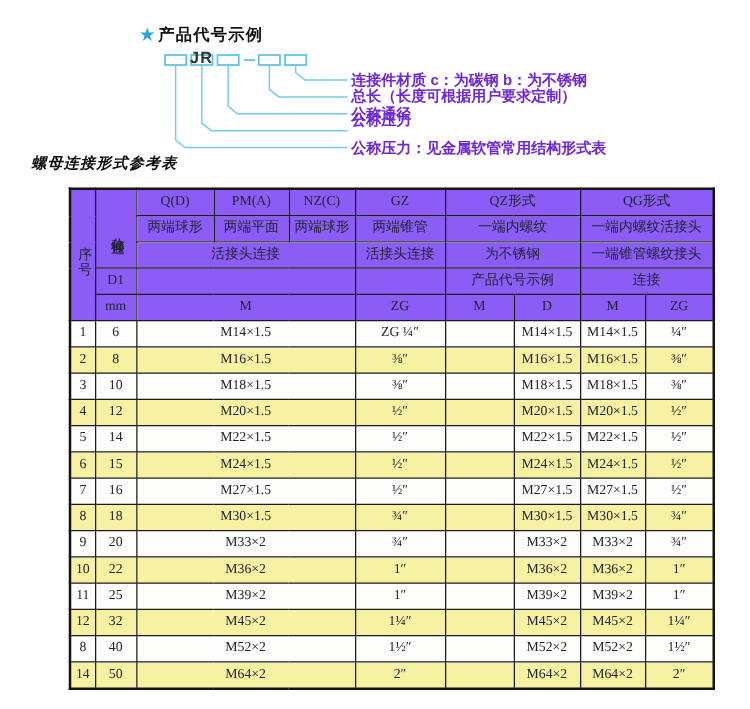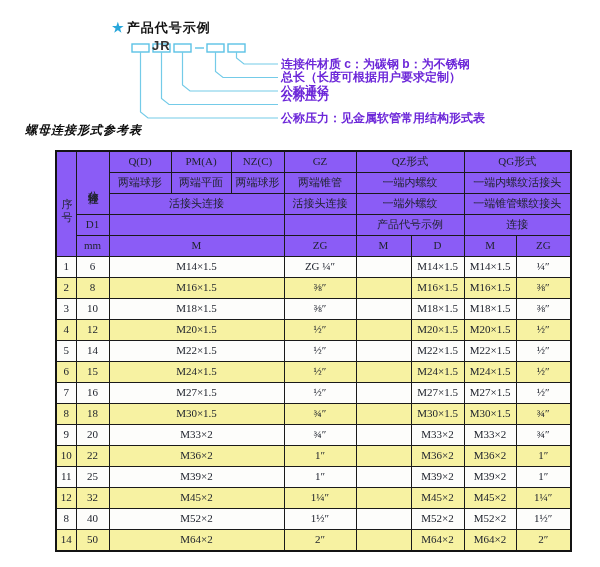--- a/index.html
+++ b/index.html
@@ -126,21 +126,21 @@
         <th>两端球形</th>
         <th>两端平面</th>
         <th>两端球形</th>
         <th>两端锥管</th>
         <th colspan="2">一端内螺纹</th>
         <th colspan="2">一端内螺纹活接头</th>
       </tr>
       <tr>
         <th colspan="3">活接头连接</th>
         <th>活接头连接</th>
-        <th colspan="2">一端外螺纹</th>
+        <th colspan="2">为不锈钢</th>
         <th colspan="2">一端锥管螺纹接头</th>
       </tr>
       <tr>
         <th>D1</th>
         <th colspan="3"></th>
         <th></th>
         <th colspan="2">产品代号示例</th>
         <th colspan="2">连接</th>
       </tr>
       <tr>

